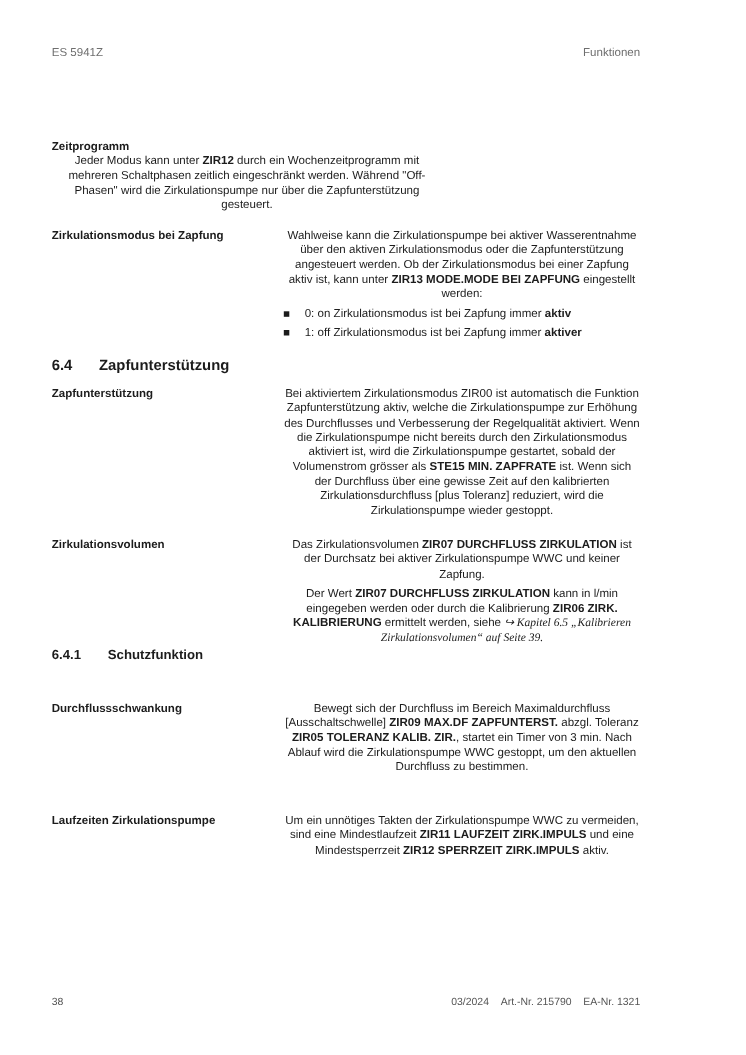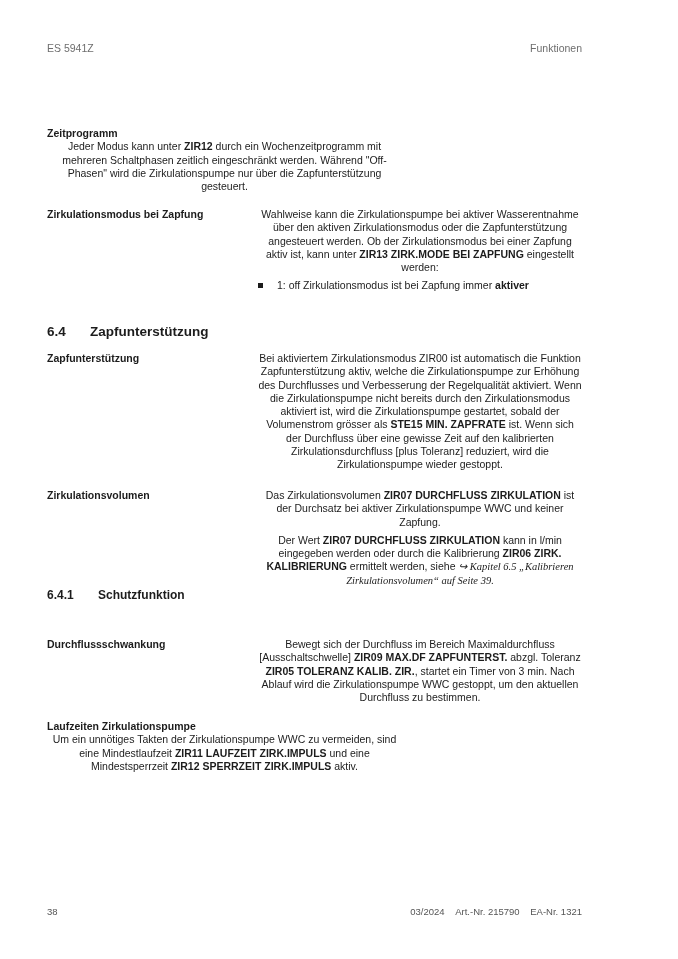--- a/index.html
+++ b/index.html
@@ -45,22 +45,26 @@
   <div class="row" style="top:127px;flex-direction:column;">
     <div class="label">Zeitprogramm</div>
     <div class="content">
       <p class="para"><span>Jeder Modus kann unter </span><span class="b">ZIR12</span><span> durch ein Wochenzeitprogramm mit mehreren Schaltphasen zeitlich eingeschränkt werden. Während "Off-Phasen" wird die Zirkulationspumpe nur über die Zapfunterstützung gesteuert.</span></p>
     </div>
   </div>
 
   <div class="row" style="top:208px;">
     <div class="label">Zirkulationsmodus bei Zapfung</div>
     <div class="content">
-      <p class="para"><span>Wahlweise kann die Zirkulationspumpe bei aktiver Wasserentnahme über den aktiven Zirkulationsmodus oder die Zapfunterstützung angesteuert werden. Ob der Zirkulationsmodus bei einer Zapfung aktiv ist, kann unter </span><span class="b">ZIR13 ZIRK.MODE BEI ZAPFUNG</span><span> eingestellt werden:</span></p>
+      <p class="para"><span>Wahlweise kann die Zirkulationspumpe bei aktiver Wasserentnahme über den aktiven Zirkulationsmodus oder die Zapfunterstützung angesteuert werden. Ob der Zirkulationsmodus bei einer Zapfung aktiv ist, kann unter </span><span class="b">ZIR13 MODE.MODE BEI ZAPFUNG</span><span> eingestellt werden:</span></p>
       <div class="bullets">
+        <div class="bullet">
+          <span class="sq"></span>
+          <span class="bullet-text"><span>0: on Zirkulationsmodus ist bei Zapfung immer </span><span class="b">aktiv</span></span>
+        </div>
         <div class="bullet">
           <span class="sq"></span>
           <span class="bullet-text"><span>1: off Zirkulationsmodus ist bei Zapfung immer </span><span class="b">aktiver</span></span>
         </div>
       </div>
     </div>
   </div>
 
   <div class="h1" style="top:324px;">
     <span class="hnum1">6.4</span><span>Zapfunterstützung</span>
@@ -85,21 +89,21 @@
     <span class="hnum2">6.4.1</span><span>Schutzfunktion</span>
   </div>
 
   <div class="row" style="top:638px;">
     <div class="label">Durchflussschwankung</div>
     <div class="content">
       <p class="para"><span>Bewegt sich der Durchfluss im Bereich Maximaldurchfluss [Ausschaltschwelle] </span><span class="b">ZIR09 MAX.DF ZAPFUNTERST.</span><span> abzgl. Toleranz </span><span class="b">ZIR05 TOLERANZ KALIB. ZIR.</span><span>, startet ein Timer von 3 min. Nach Ablauf wird die Zirkulationspumpe WWC gestoppt, um den aktuellen Durchfluss zu bestimmen.</span></p>
     </div>
   </div>
 
-  <div class="row" style="top:720px;flex-direction:column;">
+  <div class="row" style="top:740px;">
     <div class="label">Laufzeiten Zirkulationspumpe</div>
     <div class="content">
       <p class="para"><span>Um ein unnötiges Takten der Zirkulationspumpe WWC zu vermeiden, sind eine Mindestlaufzeit </span><span class="b">ZIR11 LAUFZEIT ZIRK.IMPULS</span><span> und eine Mindestsperrzeit </span><span class="b">ZIR12 SPERRZEIT ZIRK.IMPULS</span><span> aktiv.</span></p>
     </div>
   </div>
 
   <div class="footer">
     <span>38</span>
     <span>
       <span>03/2024</span>

